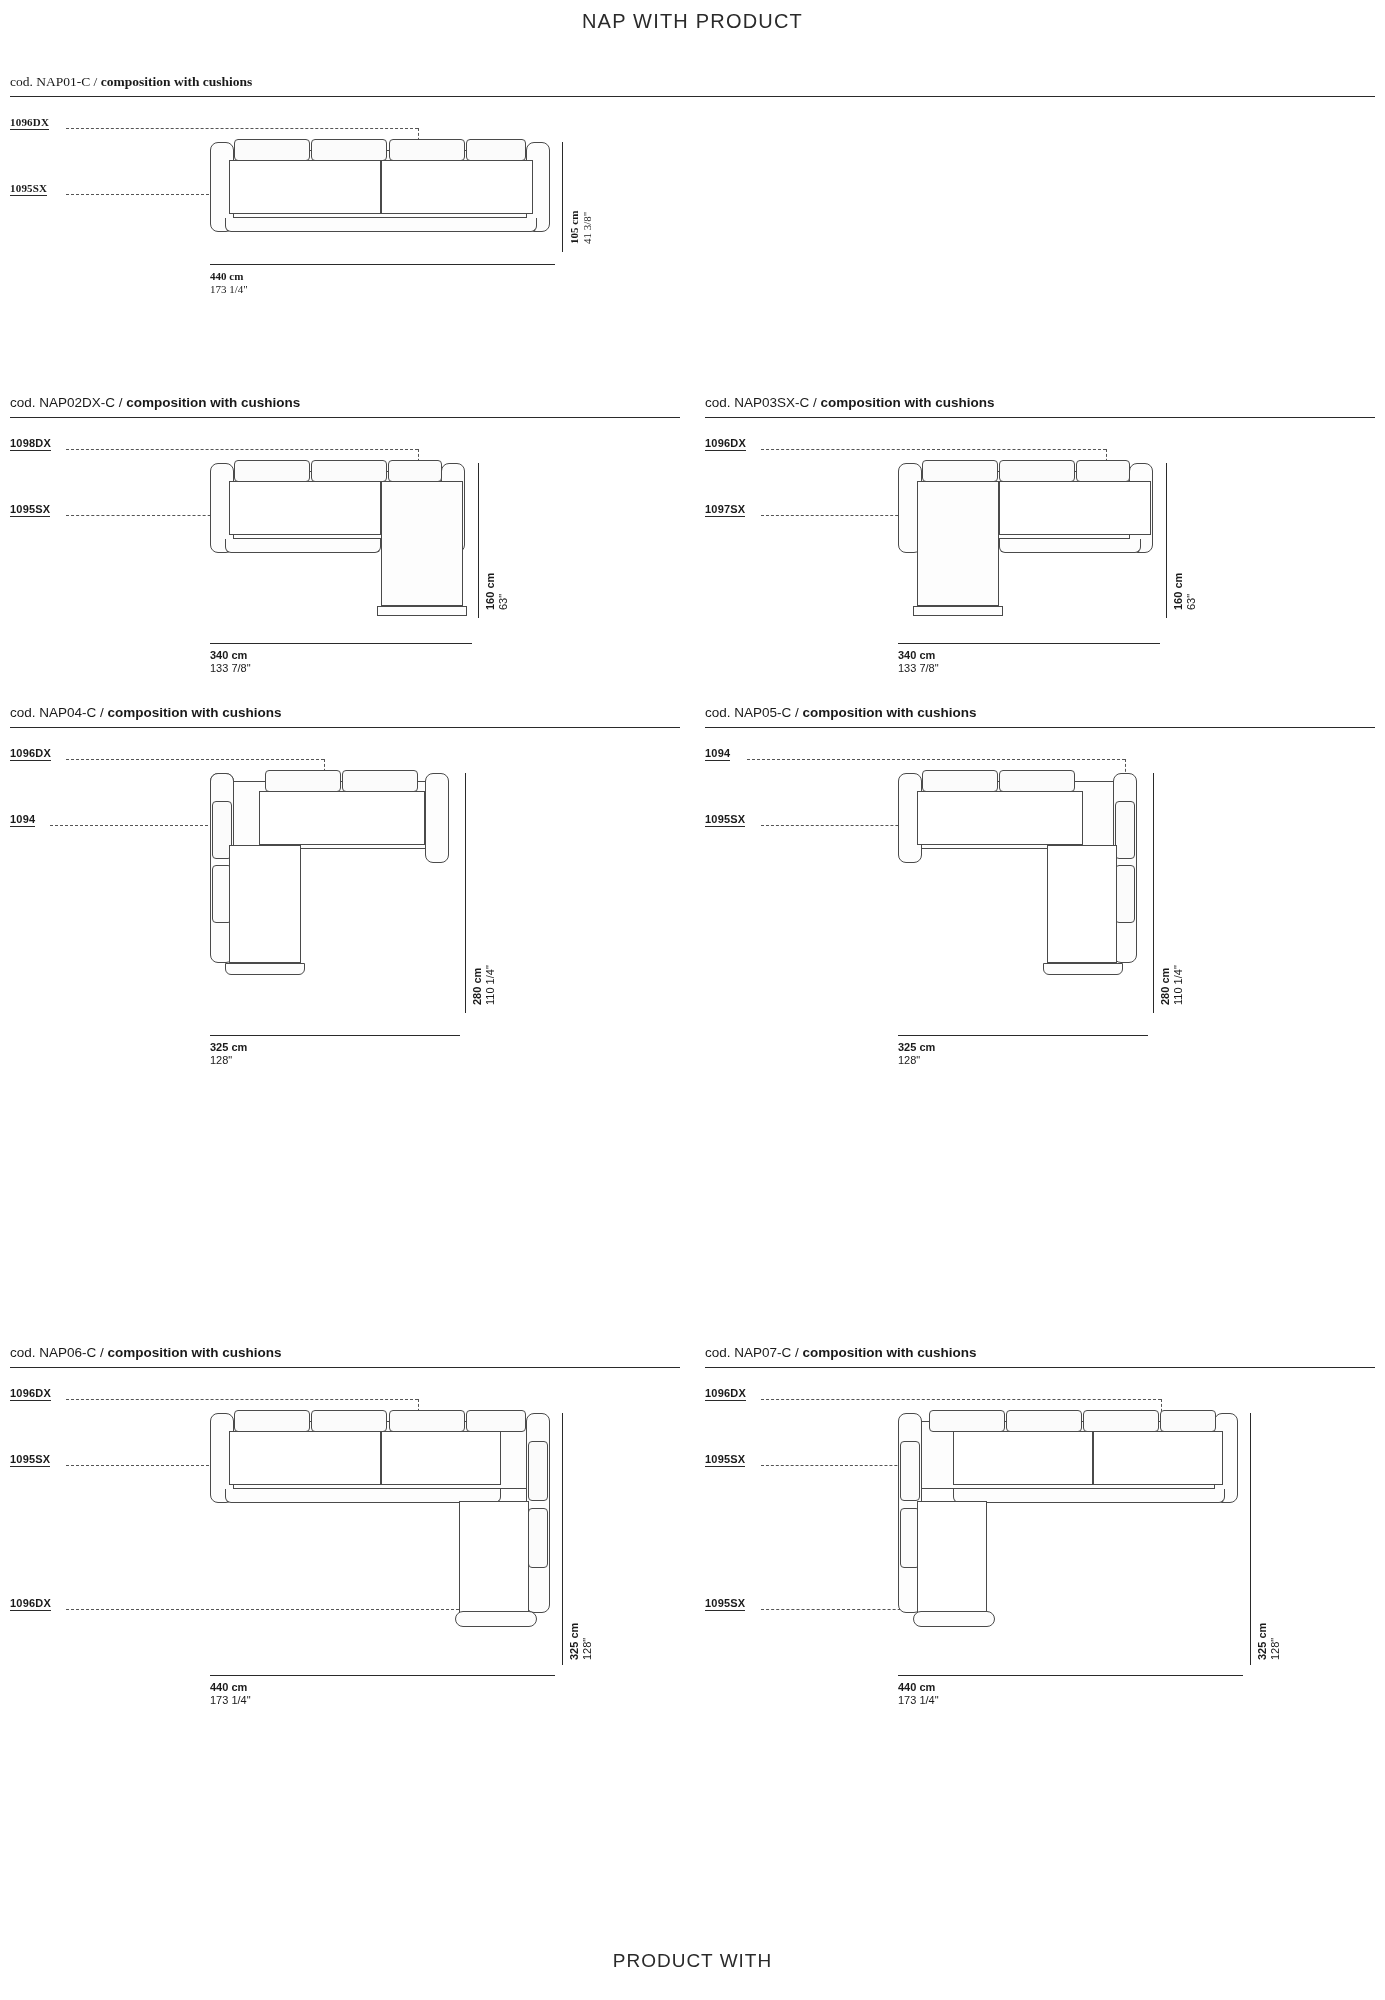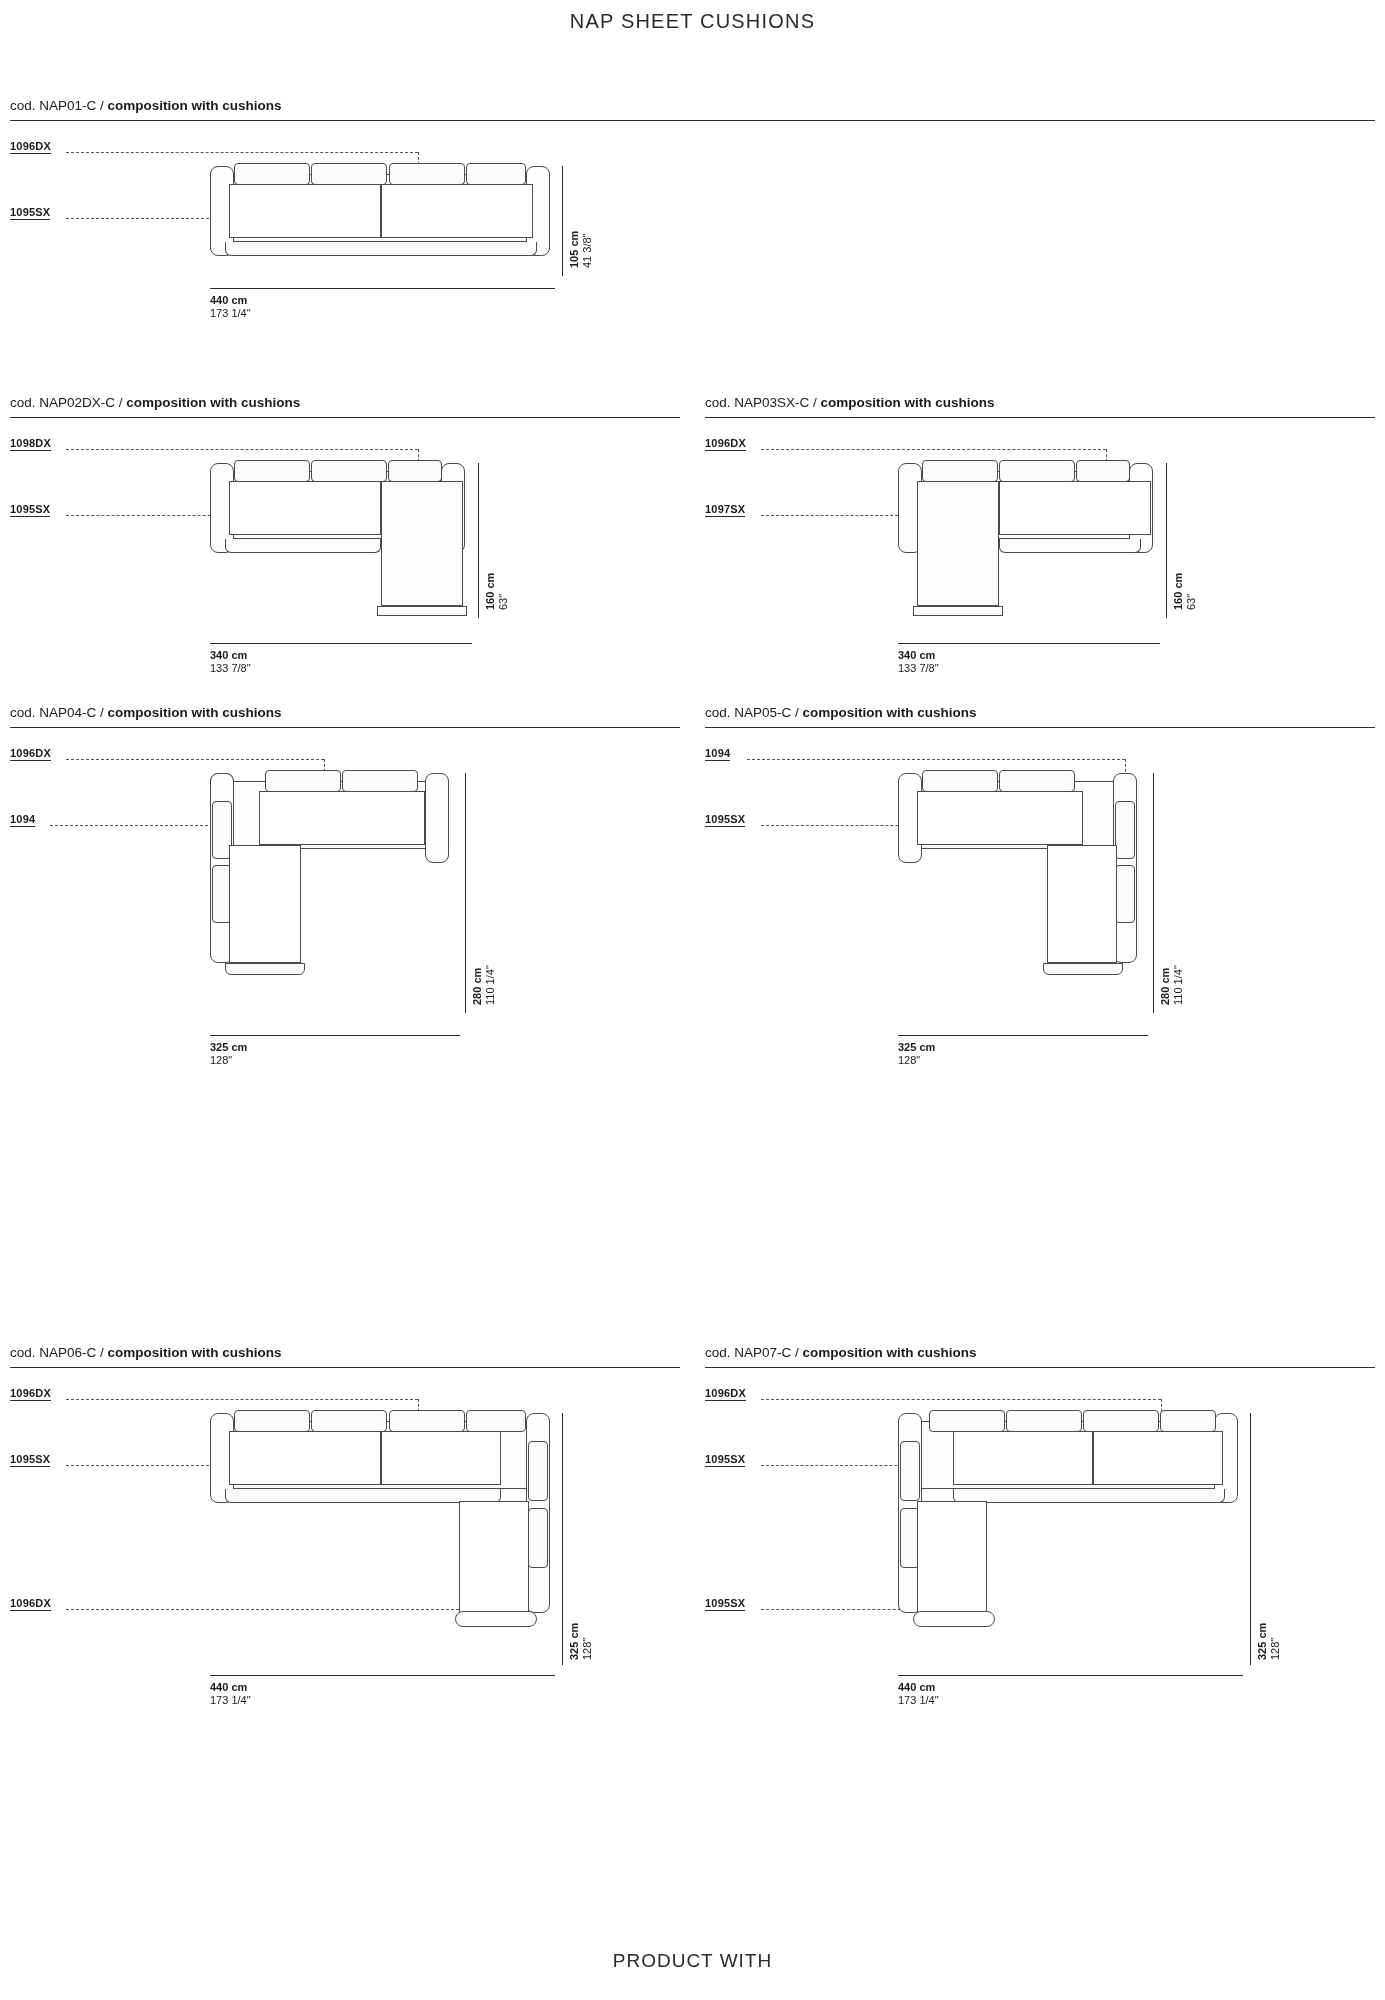--- a/index.html
+++ b/index.html
@@ -132,23 +132,23 @@
   }
   .pc.r4 { border-radius: 4px; }
   .pc.r8 { border-radius: 8px; }
   .pc.r10 { border-radius: 10px; }
   .pc.seat { background: #ffffff; }
   .pc.cush { background: #fbfbfb; }
 </style>
 </head>
 <body>
 
-<div class="page-title">NAP SHEET CUSHIONS</div>
-
-<div class="sec" style="top:98px;left:10px;width:1365px;height:220px;">
+<div class="page-title">NAP WITH PRODUCT</div>
+
+<div class="sec" style="top:74px;left:10px;width:1365px;height:220px;font-family:Liberation Serif, serif;">
   <div class="sec-head">
     <span class="code">cod. NAP01-C /</span>
     <span class="desc">composition with cushions</span>
   </div>
   <div class="sec-rule" style="width:1365px;"></div>
 
   <div class="lbl" style="top:42px;left:0;">1096DX</div>
   <div class="lbl" style="top:108px;left:0;">1095SX</div>
 
   <div class="leader-h" style="top:54px;left:56px;width:352px;"></div>

